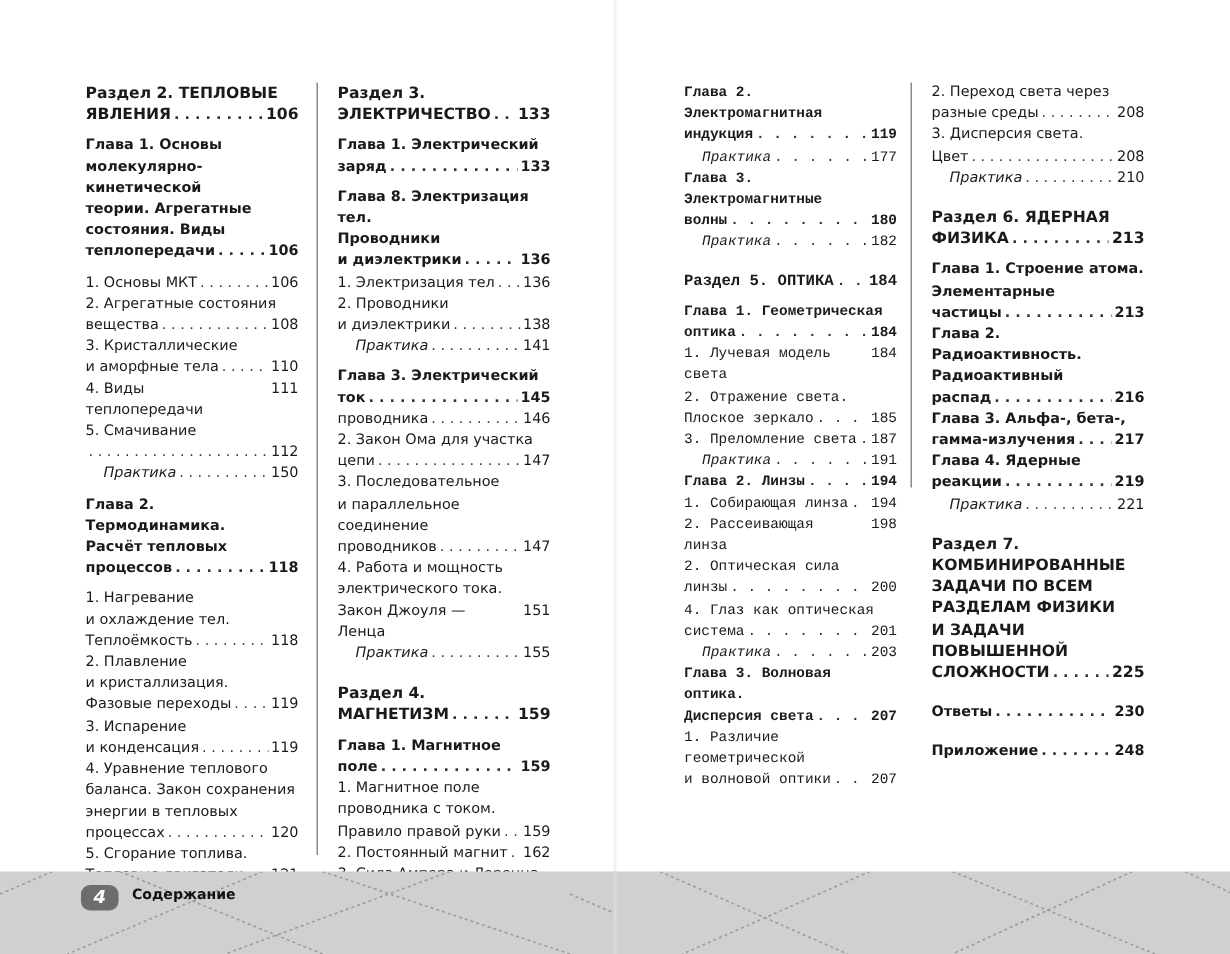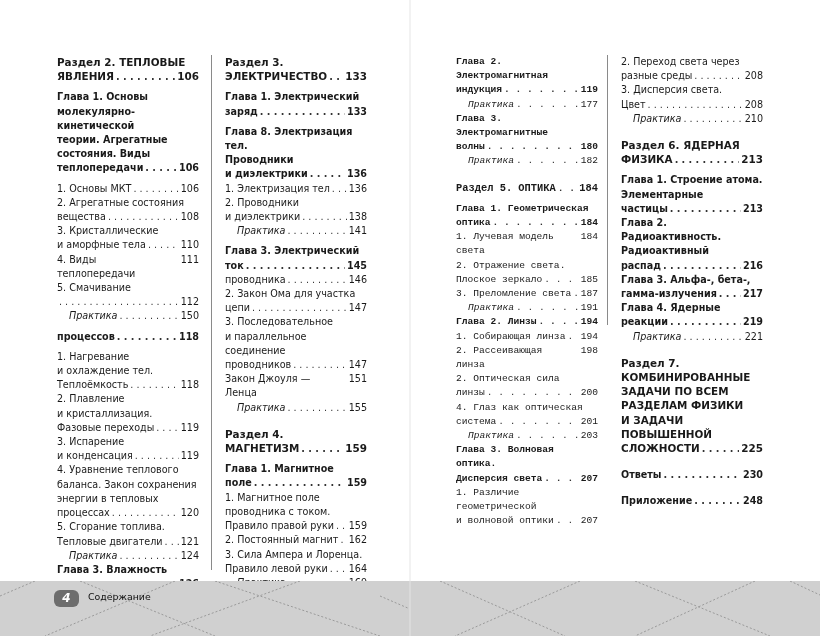--- a/index.html
+++ b/index.html
@@ -41,21 +41,21 @@
     position: absolute; left: 0; top: 581px; width: 820px; height: 55px;
     background: #d0d0d0; overflow: hidden;
   }
   .footer-deco { position: absolute; inset: 0; }
   .page-number-badge {
     position: absolute; left: 54px; top: 9px; width: 25px; height: 17px;
     background: #6d6d6d; border-radius: 6px; color: #fff; font-style: italic;
     font-size: 12px; line-height: 17px; text-align: center; font-weight: bold;
   }
   .footer-title {
-    position: absolute; left: 88px; top: 10px; font-size: 9.4px; font-weight: normal; color: #111;
+    position: absolute; left: 88px; top: 10px; font-size: 9.4px; font-weight: bold; color: #111;
   }
   .footer-divider { position: absolute; left: 409px; top: 0; width: 2px; height: 55px; background: #dadada; }
 </style>
 </head>
 <body>
 
 <div class="spread">
   <div class="page left"></div>
   <div class="page right"></div>
   <div class="gutter"></div>
@@ -118,20 +118,22 @@
         </div>
       </div>
       <div class="entry practice">
         <div class="row">
           <span class="txt">Практика</span>
           <span class="lead"></span>
           <span class="pg">150</span>
         </div>
       </div>
       <div class="entry chapter gap-before">
+        <div class="txt">Глава 2. Термодинамика.
+Расчёт тепловых</div>
         <div class="row">
           <span class="txt">процессов</span>
           <span class="lead"></span>
           <span class="pg">118</span>
         </div>
       </div>
       <div class="entry item gap-before">
         <div class="txt">1. Нагревание
 и охлаждение тел.</div>
         <div class="row">
@@ -267,20 +269,22 @@
         <div class="txt">3. Последовательное
 и параллельное
 соединение</div>
         <div class="row">
           <span class="txt">проводников</span>
           <span class="lead"></span>
           <span class="pg">147</span>
         </div>
       </div>
       <div class="entry item">
+        <div class="txt">4. Работа и мощность
+электрического тока.</div>
         <div class="row">
           <span class="txt">Закон Джоуля — Ленца</span>
           <span class="lead"></span>
           <span class="pg">151</span>
         </div>
       </div>
       <div class="entry practice">
         <div class="row">
           <span class="txt">Практика</span>
           <span class="lead"></span>

